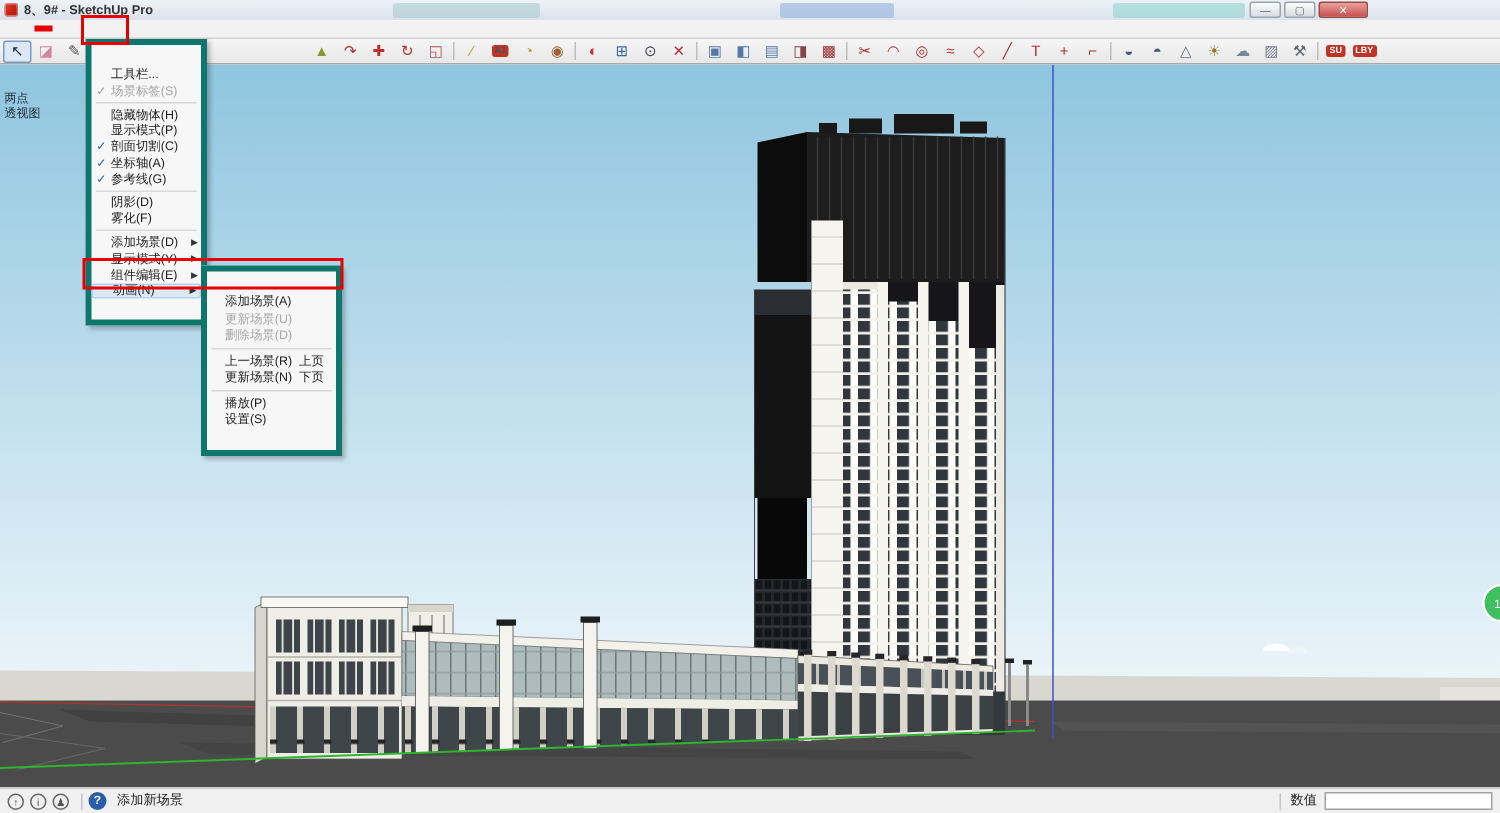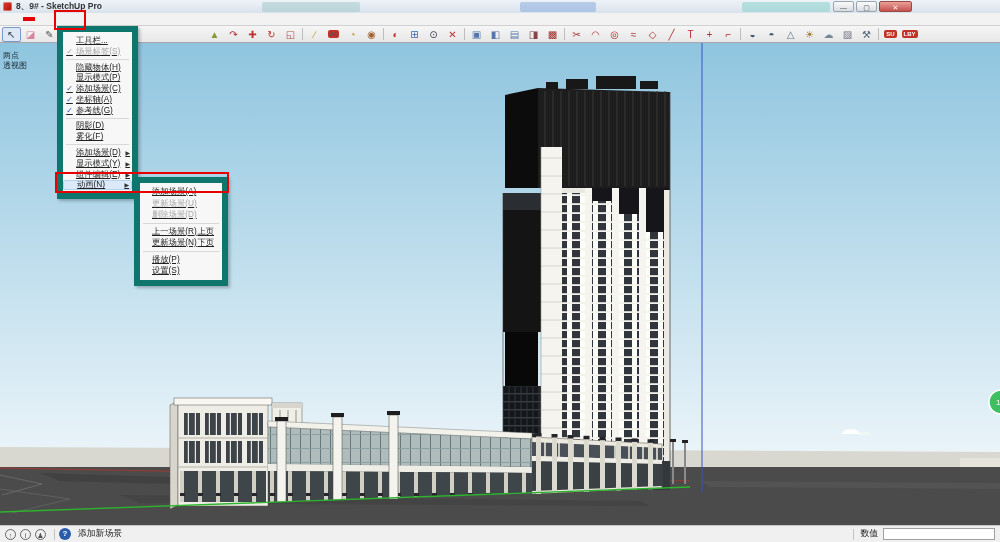--- a/index.html
+++ b/index.html
@@ -33,34 +33,34 @@
     display:flex;align-items:center;padding-left:2px;box-sizing:border-box;}
   .ti{width:19px;height:15px;display:flex;align-items:center;justify-content:center;flex:0 0 auto;}
   .ti .glyph{font-size:10px;line-height:15px;}
   .ti.pressed{border:1px solid #7a9ac5;background:#dce8f5;border-radius:2px;box-sizing:border-box;}
   .ti.badge .glyph{font-size:6px;font-weight:bold;background:#c23327;color:#fff;padding:1px 2px;border-radius:2px;line-height:1;}
   .ti-sep{width:1px;height:12px;background:#bdbdbd;margin:0 2px;flex:0 0 auto;}
   .ti-spacer{width:146px;flex:0 0 auto;}
   
   .viewport{position:absolute;left:0;top:43px;width:1000px;height:482px;overflow:hidden;}
   .viewport svg{position:absolute;left:0;top:0;}
-  .cam-label{position:absolute;left:3px;top:8px;font-size:8px;color:#1c2a33;line-height:10px;}
+  .cam-label{position:absolute;left:3px;top:18px;font-size:8px;color:#1c2a33;line-height:10px;}
   
   .tray{position:absolute;left:857px;top:3px;width:132px;}
   .tray-panel{height:19px;margin-bottom:2px;border:1px solid #4a86ad;border-radius:3px;
     background:linear-gradient(#d8ecf9,#8fc2e2);box-sizing:border-box;position:relative;box-shadow:0 1px 1px rgba(0,0,0,.2);}
   .tray-title{position:absolute;left:5px;top:1px;font-size:7.5px;color:#173a52;}
   .tray-btn{position:absolute;right:3px;top:2px;width:8px;height:8px;border:1px solid #4a7aa0;border-radius:1px;
     background:linear-gradient(#ffffff,#cfe4f2);box-sizing:border-box;}
   .tray-btn:after{content:"";position:absolute;left:1px;top:1px;width:4px;height:3px;border:1px solid #5a88aa;}
   .tray-strip{position:absolute;left:4px;right:4px;bottom:2px;height:5px;border:1px solid #79a7c6;border-radius:2px;
     background:linear-gradient(#fbfdfe,#d6e8f3);}
   
-  .menu-panel{position:absolute;background:#f7f7f7;border:6px solid #0f766e;
-    box-shadow:2px 2px 3px rgba(0,0,0,.25);padding:3px 0;box-sizing:border-box;z-index:40;text-decoration:underline;}
+  .menu-panel{position:absolute;background:#f7f7f7;border:4px solid #0f766e;
+    box-shadow:2px 2px 3px rgba(0,0,0,.25);padding:14px 0;box-sizing:border-box;z-index:40;}
   .view-menu{left:57px;top:26px;width:81px;}
   .sub-menu{left:134px;top:177px;width:94px;}
   .mi{height:10.8px;display:flex;align-items:center;font-size:8.3px;color:#1d1d1d;padding:0 2px 0 0;}
   .mi .check{width:13px;text-align:center;font-size:8px;color:#2a5caa;flex:0 0 auto;}
   .mi.grayed{color:#a5a5a5;}
   .mi.grayed .check{color:#a5a5a5;}
   .mi .lab{flex:1;white-space:nowrap;}
   .mi .arrow{width:9px;font-size:6px;color:#333;text-align:right;flex:0 0 auto;}
   .mi.highlighted{background:#dcE9f8;border:1px solid #b5d3ee;border-radius:2px;box-sizing:border-box;}
   .smi{height:11.5px;display:flex;align-items:flex-start;font-size:8.3px;color:#1d1d1d;padding:0 8px 0 12px;}
@@ -506,21 +506,21 @@
     </div>
 
     <div class="mi">
       <span class="check"></span>
       <span class="lab">显示模式(P)</span>
       <span class="arrow"></span>
     </div>
 
     <div class="mi checked">
       <span class="check">✓</span>
-      <span class="lab">添加场景(C)</span>
+      <span class="lab">剖面切割(C)</span>
       <span class="arrow"></span>
     </div>
 
     <div class="mi checked">
       <span class="check">✓</span>
       <span class="lab">坐标轴(A)</span>
       <span class="arrow"></span>
     </div>
 
     <div class="mi checked">

